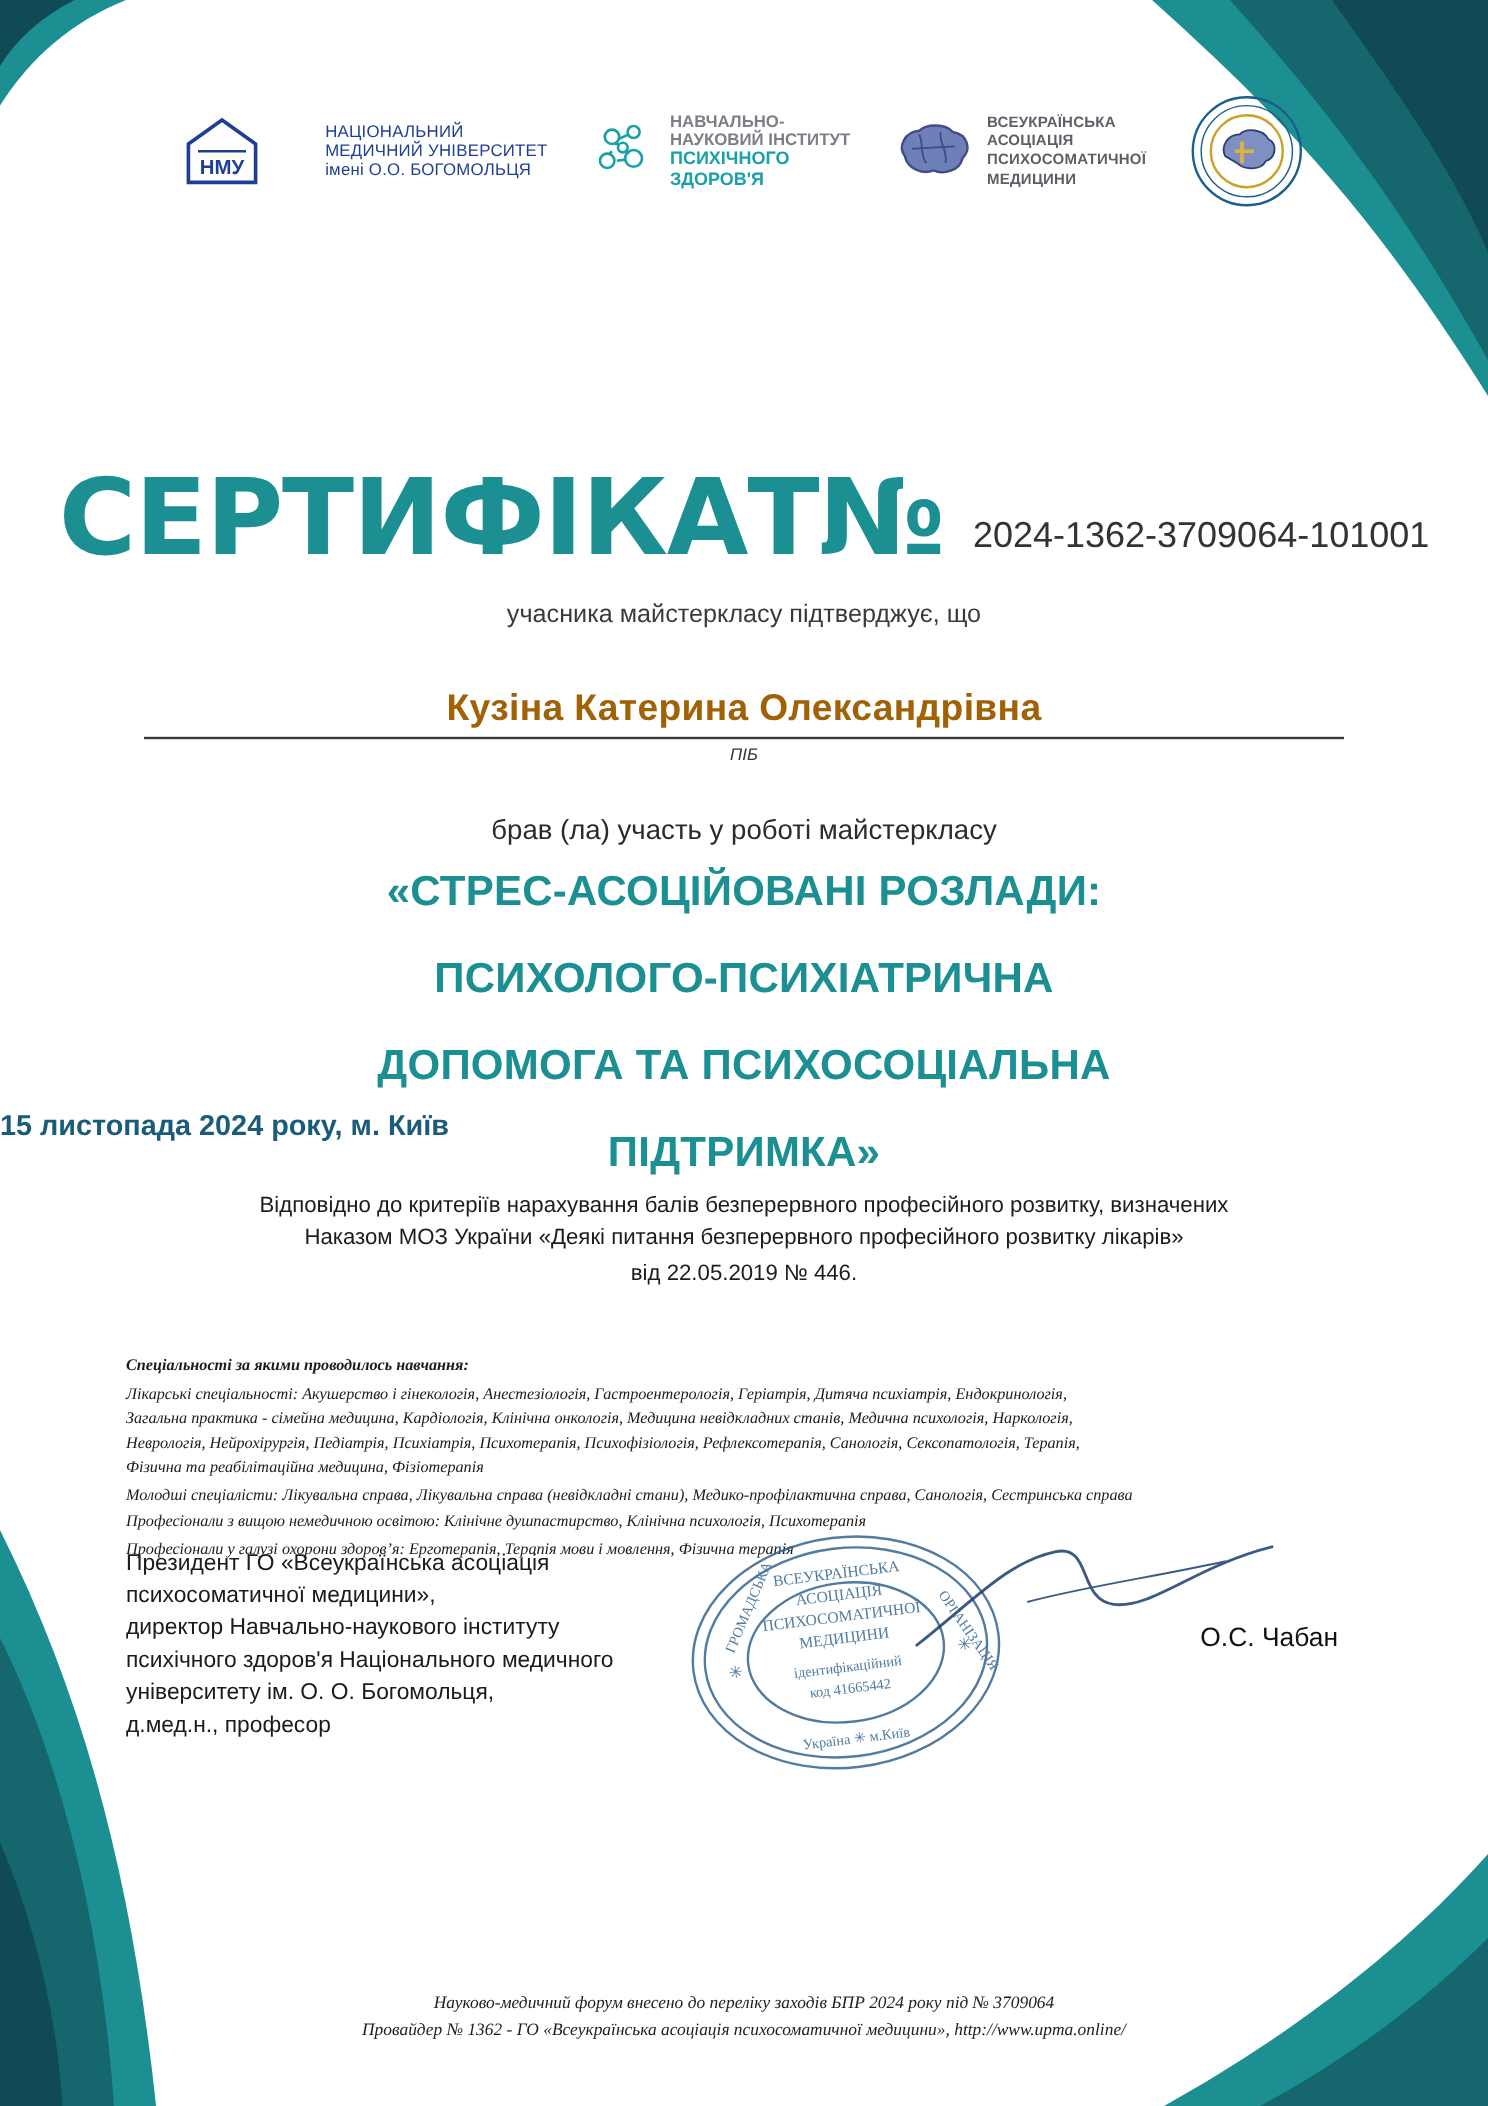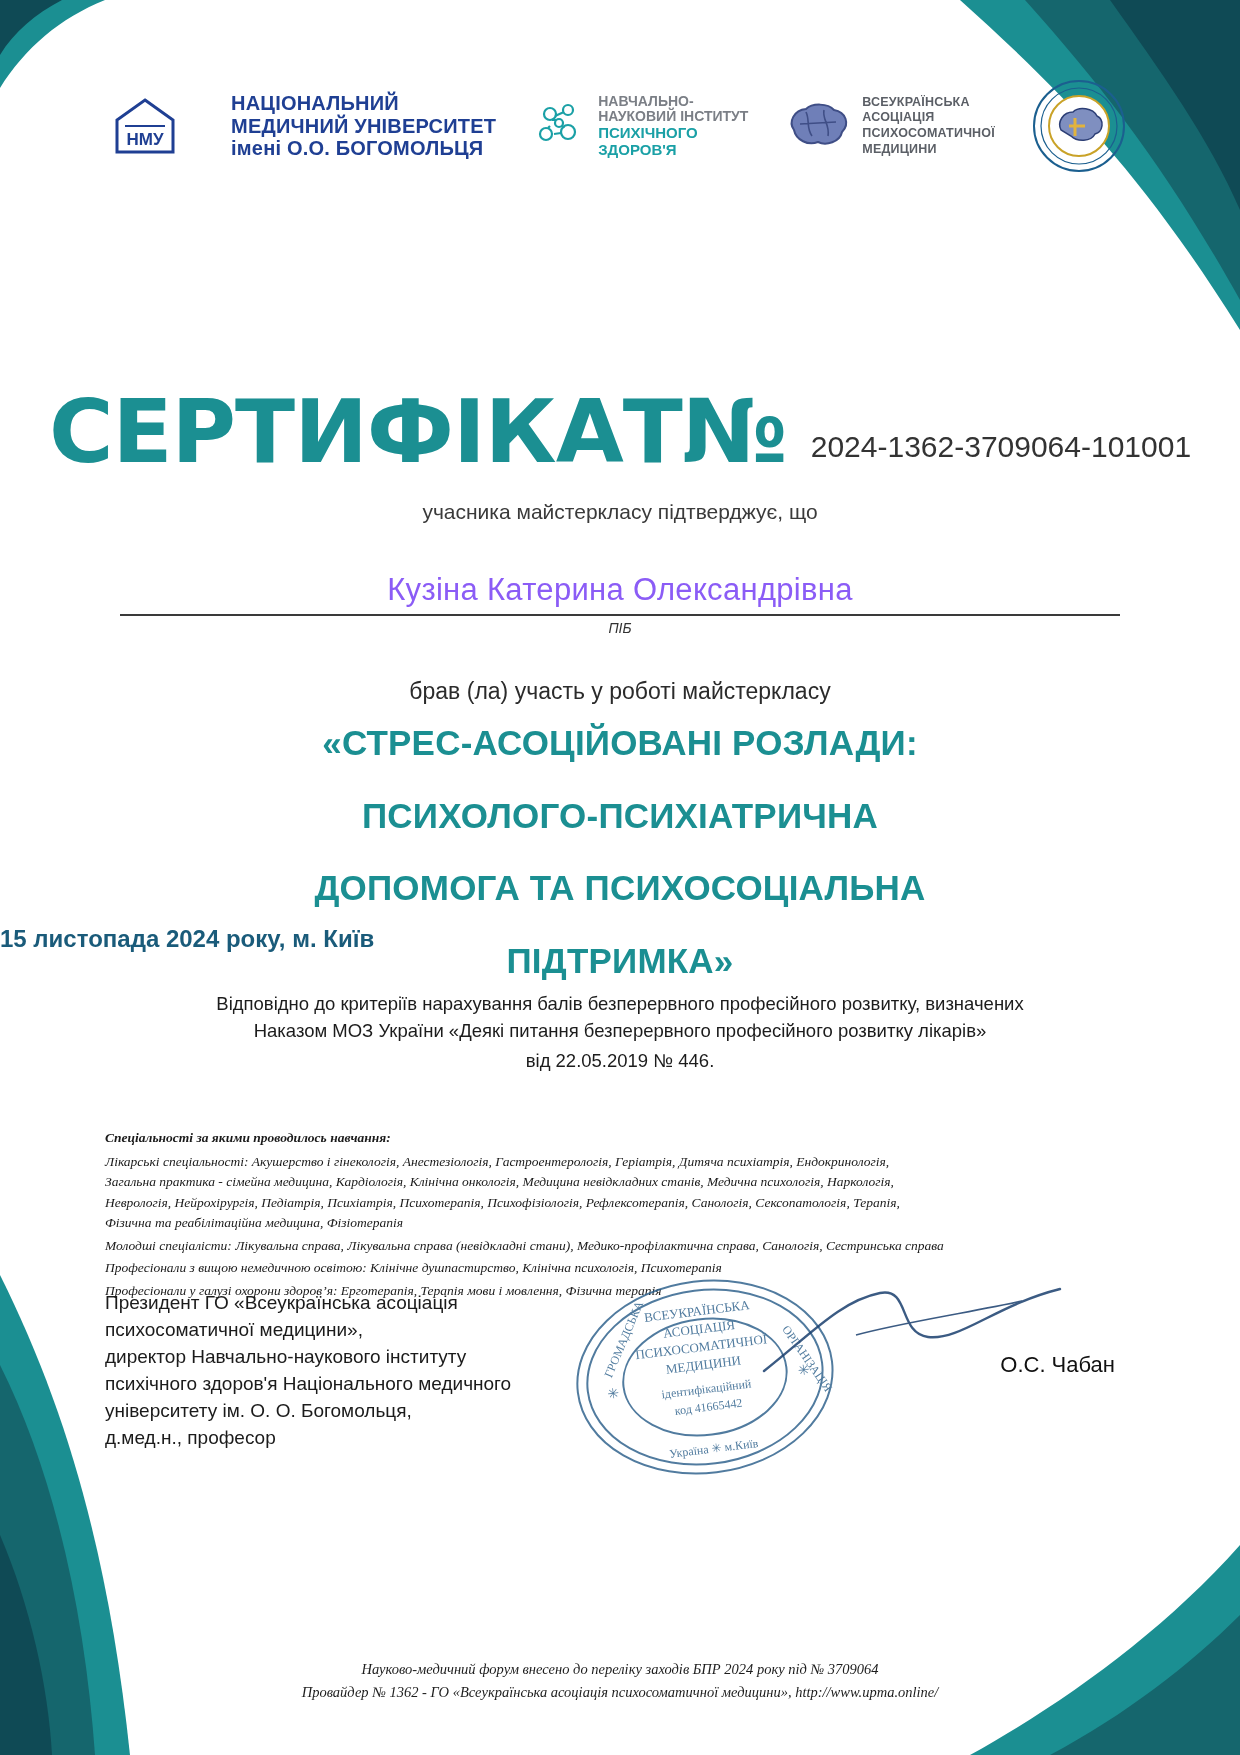--- a/index.html
+++ b/index.html
@@ -25,21 +25,21 @@
 
   
   .logos {
     position:absolute; top:78px; left:0; right:0;
     display:flex; align-items:center; justify-content:center;
     gap:36px;
   }
   .logo { display:flex; align-items:center; gap:10px; }
   .logo-text { line-height:1.12; }
 
-  .nmu-name { font-size:20px; font-weight:bold; color:#1f3f93; letter-spacing:.2px;margin-left:44px; }
+  .nmu-name { font-size:14px; font-weight:normal; color:#1f3f93; letter-spacing:.2px;margin-left:44px; }
   .nmu-name .l2 { display:block; }
   .nni-text .t1 { font-size:14px; font-weight:bold; color:#7b7f86; }
   .nni-text .t2 { font-size:15px; font-weight:bold; color:#1aa0a6; }
   .vaps-text { font-size:12.5px; font-weight:bold; color:#5b5f66; line-height:1.25; letter-spacing:.2px;}
 
   
   .content { position:absolute; top:0; left:0; right:0; bottom:0; }
 
   .cert-title-row {
     position:absolute; top:390px; left:0; right:0;
@@ -63,21 +63,21 @@
     font-family:"Liberation Sans", sans-serif;
   }
 
   .subtitle1 {
     position:absolute; top:500px; left:0; right:0; text-align:center;
     font-size:21px; color:#3a3a3a;
   }
 
   .name-block { position:absolute; top:572px; left:0; right:0; text-align:center; }
   .participant-name {
-    font-size:31px; font-weight:normal; color:#8b5cf6; letter-spacing:.3px;
+    font-size:31px; font-weight:bold; color:#a16207; letter-spacing:.3px;
   }
   .name-rule {
     width:1000px; height:2px; background:#3a3a3a; margin:6px auto 0;
   }
   .pib { font-size:14px; font-style:italic; color:#333; margin-top:4px; }
 
   .subtitle2 {
     position:absolute; top:678px; left:0; right:0; text-align:center;
     font-size:23px; color:#2b2b2b; font-weight:500;
   }

